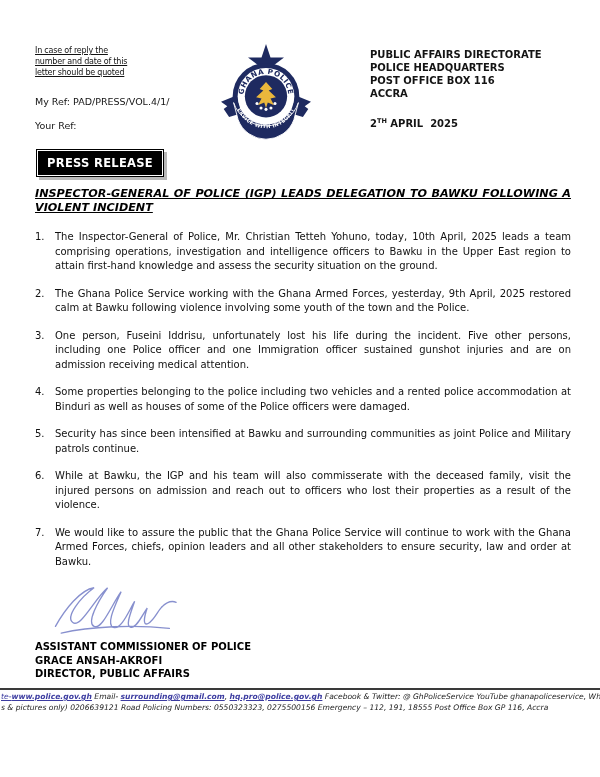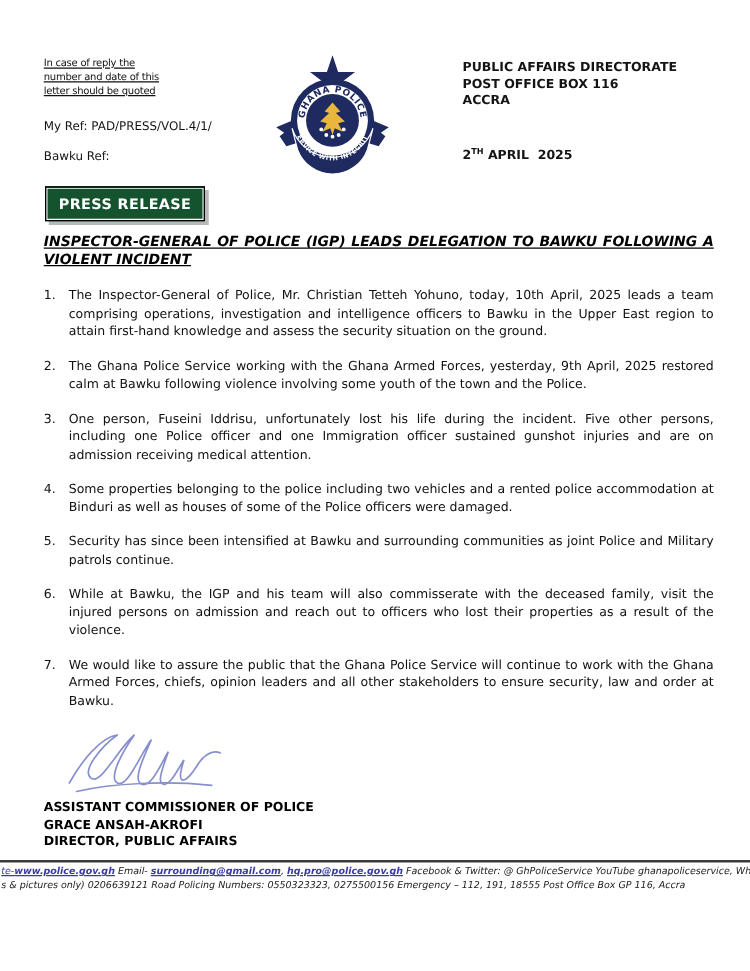--- a/index.html
+++ b/index.html
@@ -12,21 +12,21 @@
         letter-spacing:-0.2px;}
   .note span{display:block;text-decoration:underline;}
   .myref{position:absolute;left:0;top:52px;font-size:9.5px;}
   .yourref{position:absolute;left:0;top:76px;font-size:9.5px;}
   .crest{position:absolute;left:177px;top:0;}
   .addr{position:absolute;left:335px;top:4px;font-size:10px;font-weight:bold;line-height:13px;}
   .dateline{position:absolute;left:335px;top:73px;font-size:10px;font-weight:bold;white-space:pre;}
   .dateline sup{font-size:6.5px;vertical-align:super;}
 
   
-  .press-box{position:absolute;top:149px;left:36px;background:#14532d;color:#fff;
+  .press-box{position:absolute;top:149px;left:36px;background:#000000;color:#fff;
              font-size:11.5px;font-weight:bold;letter-spacing:0.3px;
              padding:6px 10px 6px 10px;border:1px solid #000;
              box-shadow:3px 3px 0 0 #b9b9b9, 0 0 0 1px #fff inset;}
 
   
   .title{position:absolute;top:187px;left:35px;width:536px;font-size:11.2px;font-weight:bold;
          line-height:14px;color:#000;}
   .title .tline{display:block;text-decoration:underline;font-style:italic;}
   .title .tline.first{text-align:justify;text-align-last:justify;}
 
@@ -54,21 +54,21 @@
 
   <div class="header">
 
     <div class="note">
       <span>In case of reply the</span>
       <span>number and date of this</span>
       <span>letter should be quoted</span>
     </div>
 
     <div class="myref">My Ref: PAD/PRESS/VOL.4/1/</div>
-    <div class="yourref">Bawku Ref:</div>
+    <div class="yourref">Your Ref:</div>
 
     <div class="crest">
       <svg width="108" height="101" viewBox="0 0 120 112">
         <polygon points="60,0 65,15 80,15 68,24 72.5,39.5 60,30.5 47.5,39.5 52,24 40,15 55,15" fill="#1e2a60"></polygon>
         <circle cx="60" cy="58" r="37" fill="#1e2a60"></circle>
         <circle cx="60" cy="58" r="31.5" fill="#ffffff"></circle>
         <circle cx="60" cy="58" r="23.5" fill="#1e2a60"></circle>
         <defs>
           <path id="arcTop" d="M 35,58 A 25,25 0 0 1 85,58"></path>
           <path id="arcRib" d="M 28,71 A 34,34 0 0 0 92,71"></path>
@@ -86,20 +86,21 @@
         <polygon points="110,64 93,57 88,77 101,81 107,72 103,69" fill="#1e2a60"></polygon>
         <path fill="#1e2a60" stroke="#ffffff" stroke-width="1" d="M24,65 A 38,38 0 0 0 96,65 L91,84 A 33,33 0 0 1 29,84 Z"></path>
         <text font-size="5.6" font-weight="bold" fill="#ffffff" letter-spacing="0.4" font-family="DejaVu Sans, sans-serif">
           <textPath href="#arcRib" startOffset="50%" text-anchor="middle">SERVICE WITH INTEGRITY</textPath>
         </text>
       </svg>
     </div>
 
     <div class="addr">
       <div>PUBLIC AFFAIRS DIRECTORATE</div>
+      <div>POLICE HEADQUARTERS</div>
       <div>POST OFFICE BOX 116</div>
       <div>ACCRA</div>
     </div>
 
     <div class="dateline"><span>2</span><sup>TH</sup><span> APRIL  2025</span></div>
   </div>
 
   <div class="press-box">PRESS RELEASE</div>
 
   <div class="title">

